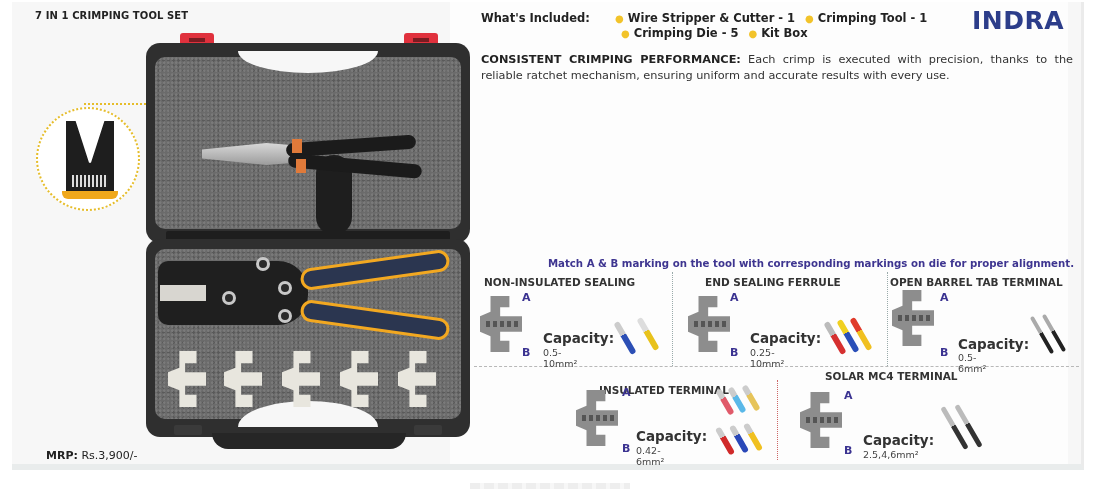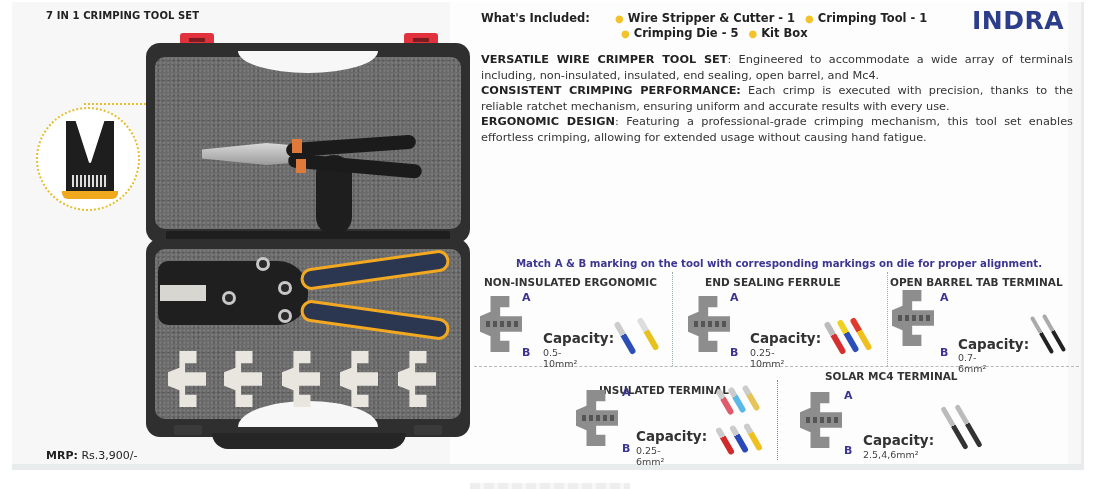--- a/index.html
+++ b/index.html
@@ -2,21 +2,21 @@
 <html><head>
 <meta charset="utf-8">
 <style>
   * { box-sizing: border-box; margin: 0; padding: 0; }
   html, body { width: 1104px; height: 489px; background: #ffffff; overflow: hidden; }
   body { font-family: "DejaVu Sans", sans-serif; color: #333; position: relative; }
 
   .panel { position: absolute; left: 12px; top: 2px; width: 1072px; height: 468px; background: #f7f7f7; border-right: 3px solid #ebebeb; border-bottom: 6px solid #e9ecec; }
   .panel-inner { position: absolute; left: 450px; top: 2px; width: 618px; height: 462px; background: #fdfdfd; }
 
-  .set-title { position: absolute; left: 35px; top: 10px; font-size: 10px; font-weight: bold; color: #222; letter-spacing: 0.1px; margin-left: 11px; }
+  .set-title { position: absolute; left: 35px; top: 10px; font-size: 10px; font-weight: bold; color: #222; letter-spacing: 0.1px; }
   .mrp { position: absolute; left: 46px; top: 449px; font-size: 11px; color: #222; }
   .mrp b { font-weight: bold; }
 
   
   .case { position: absolute; left: 146px; top: 33px; width: 324px; height: 418px; }
   .case-half { position: absolute; left: 0; width: 324px; background: #2f2f2f; border-radius: 14px; }
   .case-top { top: 10px; height: 200px; }
   .case-bot { top: 206px; height: 198px; }
   .foam { position: absolute; left: 9px; right: 9px; border-radius: 10px;
     background: radial-gradient(circle at 30% 40%, #7a7a7a 0 1px, transparent 1.5px) 0 0/4px 4px,
@@ -64,21 +64,21 @@
   .included .lbl { display: inline-block; width: 130px; }
   .included .item { margin-left: 6px; }
   .bullet { color: #f2c32a; margin-right: 4px; font-size: 10px; }
   .included .row2 { padding-left: 140px; }
   .brand { position: absolute; left: 972px; top: 6px; font-size: 25px; font-weight: bold; color: #2c3d8a; letter-spacing: 0.5px; font-family: "DejaVu Sans", sans-serif; }
 
   .desc { position: absolute; left: 481px; top: 52px; width: 592px; font-size: 11.3px; line-height: 15.5px; color: #333; text-align: justify; }
   .desc p { margin: 0; }
   .desc b { color: #222; font-weight: bold; }
 
-  .match { position: absolute; left: 484px; top: 258px; width: 590px; font-size: 10.2px; font-weight: bold; color: #3e3590; text-align: center; }
+  .match { position: absolute; left: 484px; top: 258px; width: 590px; font-size: 10.2px; font-weight: bold; color: #3e3590; text-align: right; }
 
   
   .dcard { position: absolute; }
   .dtitle { position: absolute; font-size: 10.5px; font-weight: bold; color: #333; white-space: nowrap; }
   .dicon { position: absolute; width: 42px; height: 56px; background: #8d8d8d;
     clip-path: polygon(25% 0, 70% 0, 70% 20%, 48% 20%, 48% 36%, 100% 36%, 100% 64%, 48% 64%, 48% 80%, 70% 80%, 70% 100%, 25% 100%, 25% 72%, 0 64%, 0 36%, 25% 28%); }
   .dicon::after { content: ""; position: absolute; left: 6px; top: 25px; width: 34px; height: 6px; background: repeating-linear-gradient(90deg, #555 0 4px, #8d8d8d 4px 7px); }
   .lblA, .lblB { position: absolute; font-size: 11px; font-weight: bold; color: #3b3391; }
   .cap { position: absolute; font-size: 13.5px; font-weight: bold; color: #333; }
   .capv { position: absolute; font-size: 9.5px; color: #444; }
@@ -156,34 +156,32 @@
     <span class="item"><span class="bullet">●</span><span>Crimping Tool - 1</span></span>
   </div>
   <div class="row2">
     <span class="bullet">●</span><span>Crimping Die  - 5</span>
     <span class="item"><span class="bullet">●</span><span>Kit Box</span></span>
   </div>
 </div>
 <div class="brand">INDRA</div>
 
 <div class="desc">
-  <p><b>VERSATILE WIRE CRIMPER TOOL SET</b><span>: Engineered to accommodate a wide array of terminals including, non-insulated, insulated, end sealing, open barrel, and Mc4.</span></p>
   <p><b>CONSISTENT CRIMPING PERFORMANCE:</b><span> Each crimp is executed with precision, thanks to the reliable ratchet mechanism, ensuring uniform and accurate results with every use.</span></p>
-  <p><b>ERGONOMIC DESIGN</b><span>: Featuring a professional-grade crimping mechanism, this tool set enables effortless crimping, allowing for extended usage without causing hand fatigue.</span></p>
 </div>
 
 <div class="match">Match A &amp; B marking on the tool with corresponding markings on die for proper alignment.</div>
 
 <div class="vdiv" style="left:672px;top:272px;height:94px;"></div>
 <div class="vdiv" style="left:887px;top:272px;height:94px;"></div>
 <div class="hdiv" style="left:474px;top:366px;width:605px;"></div>
 <div class="vdiv" style="left:777px;top:380px;height:80px;border-color:#c66;"></div>
 
 <div class="dcard">
-  <div class="dtitle" style="left:484px;top:276px;">NON-INSULATED ERGONOMIC</div>
+  <div class="dtitle" style="left:484px;top:276px;">NON-INSULATED SEALING</div>
   <div class="dicon" style="left:480px;top:296px;"></div>
   <div class="lblA" style="left:522px;top:291px;">A</div>
   <div class="lblB" style="left:522px;top:346px;">B</div>
   <div class="cap" style="left:543px;top:330px;">Capacity:</div>
   <div class="capv" style="left:543px;top:347px;">0.5-10mm²</div>
   <div class="term" style="left:622px;top:320px;background:linear-gradient(#ccc 40%,#2c4fb5 40%);"></div>
   <div class="term" style="left:645px;top:316px;background:linear-gradient(#ddd 40%,#e8c21c 40%);"></div>
 </div>
 
 <div class="dcard">
@@ -197,32 +195,32 @@
   <div class="term" style="left:845px;top:318px;background:linear-gradient(#f0d020 40%,#2a4fb8 40%);"></div>
   <div class="term" style="left:858px;top:316px;background:linear-gradient(#e03a2a 40%,#f0c020 40%);"></div>
 </div>
 
 <div class="dcard">
   <div class="dtitle" style="left:890px;top:276px;">OPEN BARREL TAB TERMINAL</div>
   <div class="dicon" style="left:892px;top:290px;"></div>
   <div class="lblA" style="left:940px;top:291px;">A</div>
   <div class="lblB" style="left:940px;top:346px;">B</div>
   <div class="cap" style="left:958px;top:336px;">Capacity:</div>
-  <div class="capv" style="left:958px;top:352px;">0.7-6mm²</div>
+  <div class="capv" style="left:958px;top:352px;">0.5-6mm²</div>
   <div class="term" style="left:1040px;top:314px;width:4px;height:42px;background:linear-gradient(#aaa 45%,#222 45%);"></div>
   <div class="term" style="left:1052px;top:312px;width:4px;height:42px;background:linear-gradient(#aaa 45%,#222 45%);"></div>
 </div>
 
 <div class="dcard">
   <div class="dtitle" style="left:599px;top:384px;">INSULATED TERMINAL</div>
   <div class="dicon" style="left:576px;top:390px;"></div>
   <div class="lblA" style="left:622px;top:386px;">A</div>
   <div class="lblB" style="left:622px;top:442px;">B</div>
   <div class="cap" style="left:636px;top:428px;">Capacity:</div>
-  <div class="capv" style="left:636px;top:445px;">0.25-6mm²</div>
+  <div class="capv" style="left:636px;top:445px;">0.42-6mm²</div>
   <div class="term" style="left:722px;top:388px;height:28px;background:linear-gradient(#ccc 35%,#e05a6a 35%);"></div>
   <div class="term" style="left:734px;top:386px;height:28px;background:linear-gradient(#ccc 35%,#5ab8e8 35%);"></div>
   <div class="term" style="left:748px;top:384px;height:28px;background:linear-gradient(#ccc 35%,#e6c45a 35%);"></div>
   <div class="term" style="left:722px;top:426px;height:30px;background:linear-gradient(#ccc 35%,#d02a2a 35%);"></div>
   <div class="term" style="left:736px;top:424px;height:30px;background:linear-gradient(#ccc 35%,#2a48b8 35%);"></div>
   <div class="term" style="left:750px;top:422px;height:30px;background:linear-gradient(#ccc 35%,#f0c020 35%);"></div>
 </div>
 
 <div class="dcard">
   <div class="dtitle" style="left:825px;top:370px;">SOLAR MC4 TERMINAL</div>

